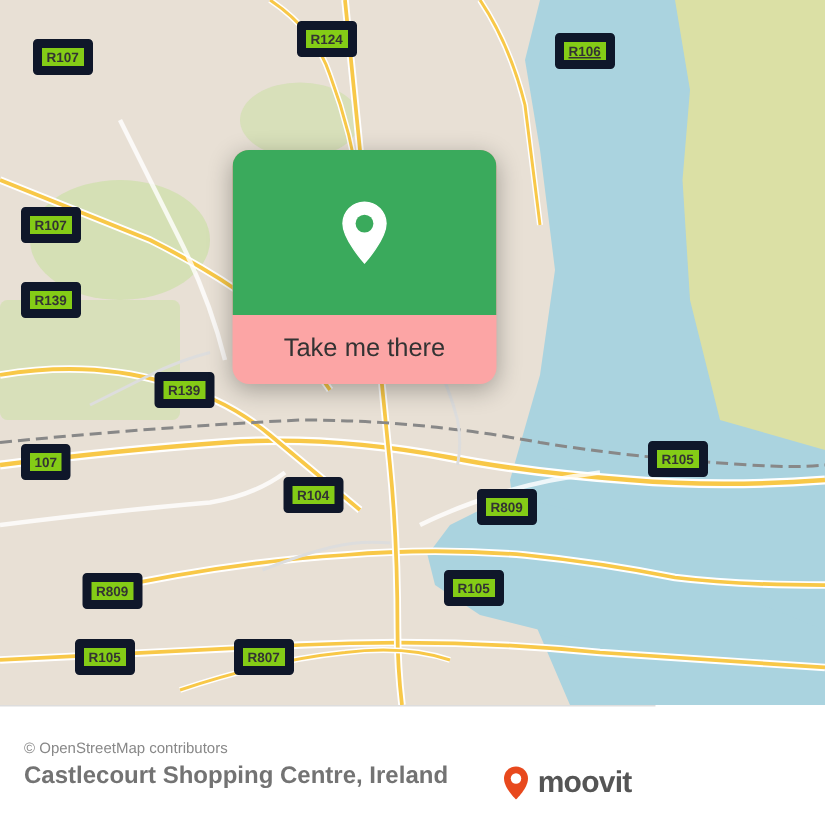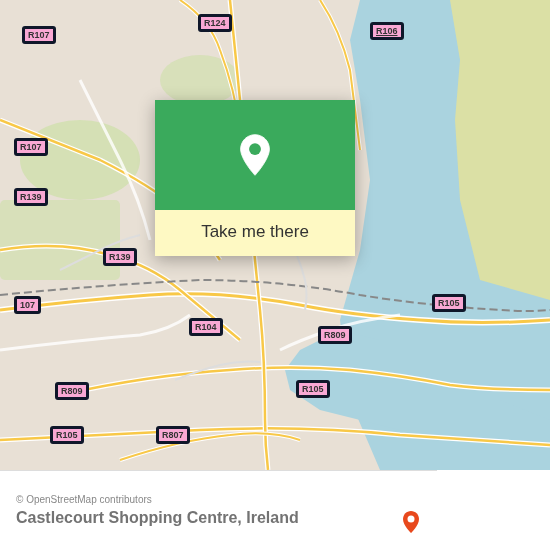--- a/index.html
+++ b/index.html
@@ -25,23 +25,23 @@
       height: 100%;
       position: absolute;
       top: 0; left: 0;
     }
 
     
     #popup-card {
       position: absolute;
       top: 100px;
       left: 155px;
-      width: 200px;
-      background: #fef9c3;
-      border-radius: 0;
+      width: 176px;
+      background: #fca5a5;
+      border-radius: 11px;
       box-shadow: 0 4px 16px rgba(0,0,0,0.3);
       overflow: hidden;
       cursor: pointer;
     }
 
     #popup-card-top {
       background: #3aaa5c;
       height: 110px;
       display: flex;
       align-items: center;
@@ -110,22 +110,22 @@
     .moovit-text {
       font-size: 20px;
       font-weight: 700;
       color: #555;
       letter-spacing: -0.5px;
     }
 
     
     .road-badge {
       position: absolute;
-      background: #f9a8d4;
-      border: 3px solid #0f172a;
+      background: #84cc16;
+      border: 6px solid #0f172a;
       border-radius: 3px;
       font-size: 9px;
       font-weight: bold;
       color: #333;
       padding: 1px 3px;
     }
   </style>
 </head>
 <body>
 
@@ -213,14 +213,15 @@
 
 <div id="footer">
   <div id="footer-attribution">© OpenStreetMap contributors</div>
   <div id="footer-location">Castlecourt Shopping Centre, Ireland</div>
 
   <div id="moovit-logo">
     <svg class="moovit-pin" viewBox="0 0 20 24" xmlns="http://www.w3.org/2000/svg">
       <path d="M10 1 C5.6 1 2 4.6 2 9 C2 15.5 10 23 10 23 C10 23 18 15.5 18 9 C18 4.6 14.4 1 10 1 Z" fill="#e8491d"></path>
       <circle cx="10" cy="9" r="3.5" fill="white"></circle>
     </svg>
+    <span class="moovit-text">moovit</span>
   </div>
 </div>
 
 </body></html>

